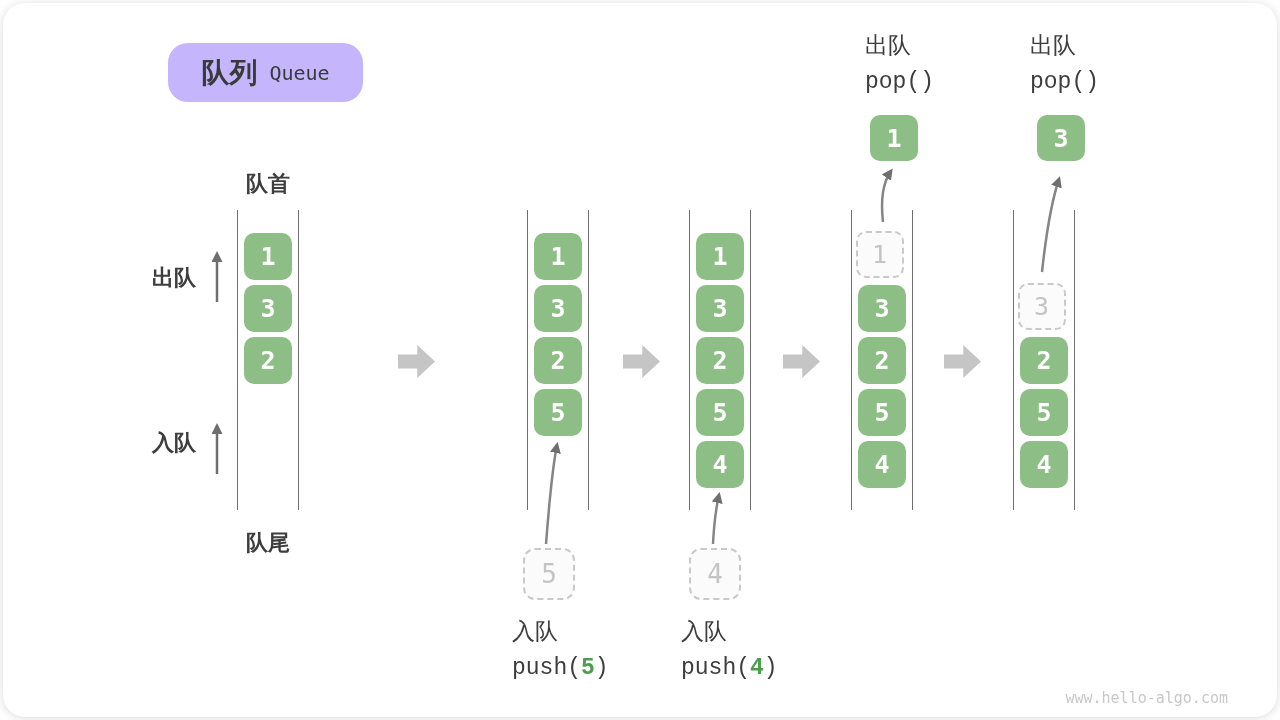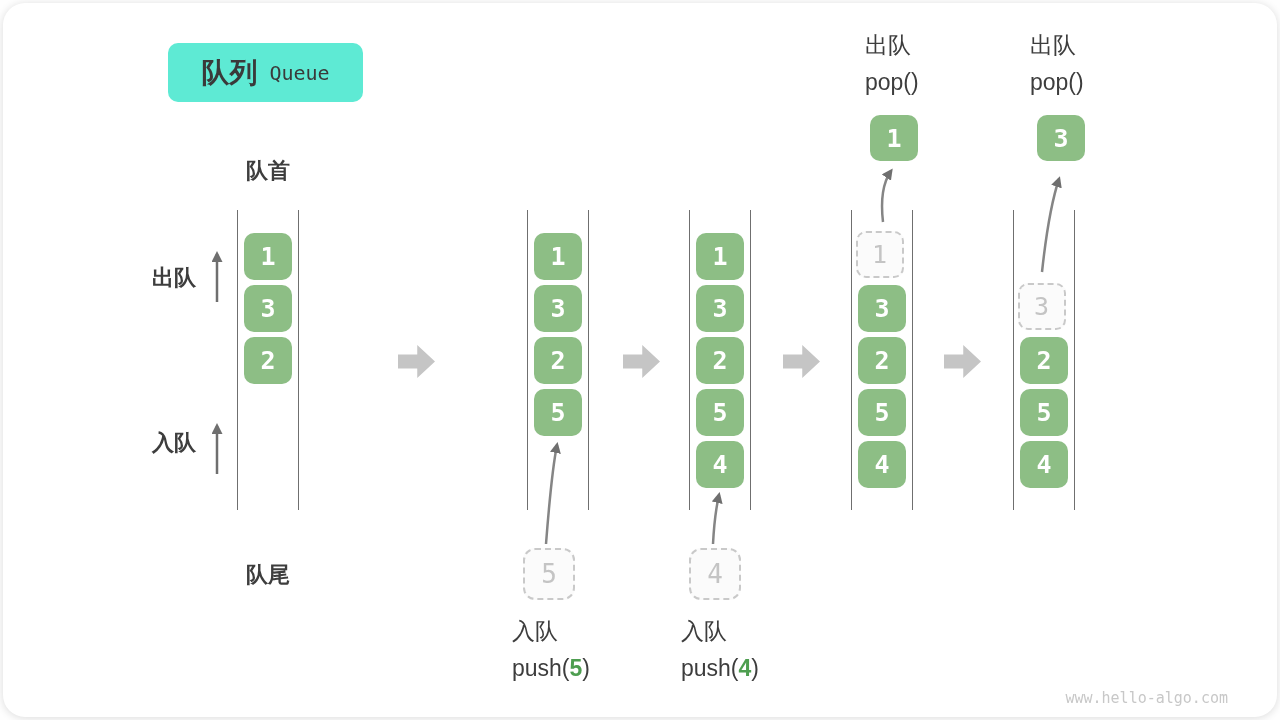--- a/index.html
+++ b/index.html
@@ -7,28 +7,28 @@
     position:relative;width:1280px;height:720px;overflow:hidden;
     font-family:"Liberation Sans","DejaVu Sans",sans-serif;color:var(--text-dark,#3d3d3d);
   }
   .card{
     position:absolute;inset:3px;background:#ffffff;border-radius:22px;
     box-shadow:0 1px 8px rgba(0,0,0,.14);
   }
   
   .title-badge{
     position:absolute;left:168px;top:43px;width:195px;height:59px;
-    background:#5eead4;border-radius:10px;display:flex;align-items:center;justify-content:center;gap:12px;
+    background:#c4b5fd;border-radius:20px;display:flex;align-items:center;justify-content:center;gap:12px;
   }
   .title-badge .zh{font-size:28px;font-weight:700;color:#3a3a3a;}
   .title-badge .en{font-size:20px;font-family:"DejaVu Sans Mono","Liberation Mono",monospace;color:#3a3a3a;}
   
   .lbl{position:absolute;font-weight:700;font-size:22px;color:#3d3d3d;white-space:nowrap;}
-  .lbl.front{left:238px;top:156px;width:60px;text-align:center;}
-  .lbl.rear{left:238px;top:560px;width:60px;text-align:center;}
+  .lbl.front{left:238px;top:169px;width:60px;text-align:center;}
+  .lbl.rear{left:238px;top:528px;width:60px;text-align:center;}
   .lbl.side-deq{left:152px;top:263px;}
   .lbl.side-enq{left:152px;top:428px;}
   
   .qcol{
     position:absolute;top:210px;height:300px;width:60px;
     border-left:1.5px solid #6f6f6f;border-right:1.5px solid #6f6f6f;
   }
   .cell{
     position:absolute;left:6px;width:48px;height:47px;border-radius:10px;
     background:var(--cell-green,#8dbe85);color:#ffffff;
@@ -48,21 +48,21 @@
     display:flex;align-items:center;justify-content:center;
   }
   .popped{
     position:absolute;width:48px;height:46px;border-radius:10px;
     background:var(--cell-green,#8dbe85);color:#fff;
     font-family:"DejaVu Sans Mono","Liberation Mono",monospace;font-weight:700;font-size:25px;
     display:flex;align-items:center;justify-content:center;
   }
   
   .caption{position:absolute;display:flex;flex-direction:column;gap:8px;font-size:23px;color:#3d3d3d;white-space:nowrap;}
-  .caption .code{font-family:Liberation Sans, sans-serif;font-size:23px;color:#3d3d3d;}
+  .caption .code{font-family:Liberation Mono, monospace;font-size:23px;color:#3d3d3d;}
   .caption .arg{color:var(--arg-green,#4e9e50);font-weight:700;}
   
   .flow-arrow{
     position:absolute;width:37px;height:33px;background:var(--flow-arrow-gray,#c5c5c5);
     clip-path:polygon(0% 29%,52% 29%,52% 0%,100% 50%,52% 100%,52% 71%,0% 71%);
   }
   
   .overlay{position:absolute;inset:0;pointer-events:none;}
   .watermark{
     position:absolute;right:52px;top:689px;

